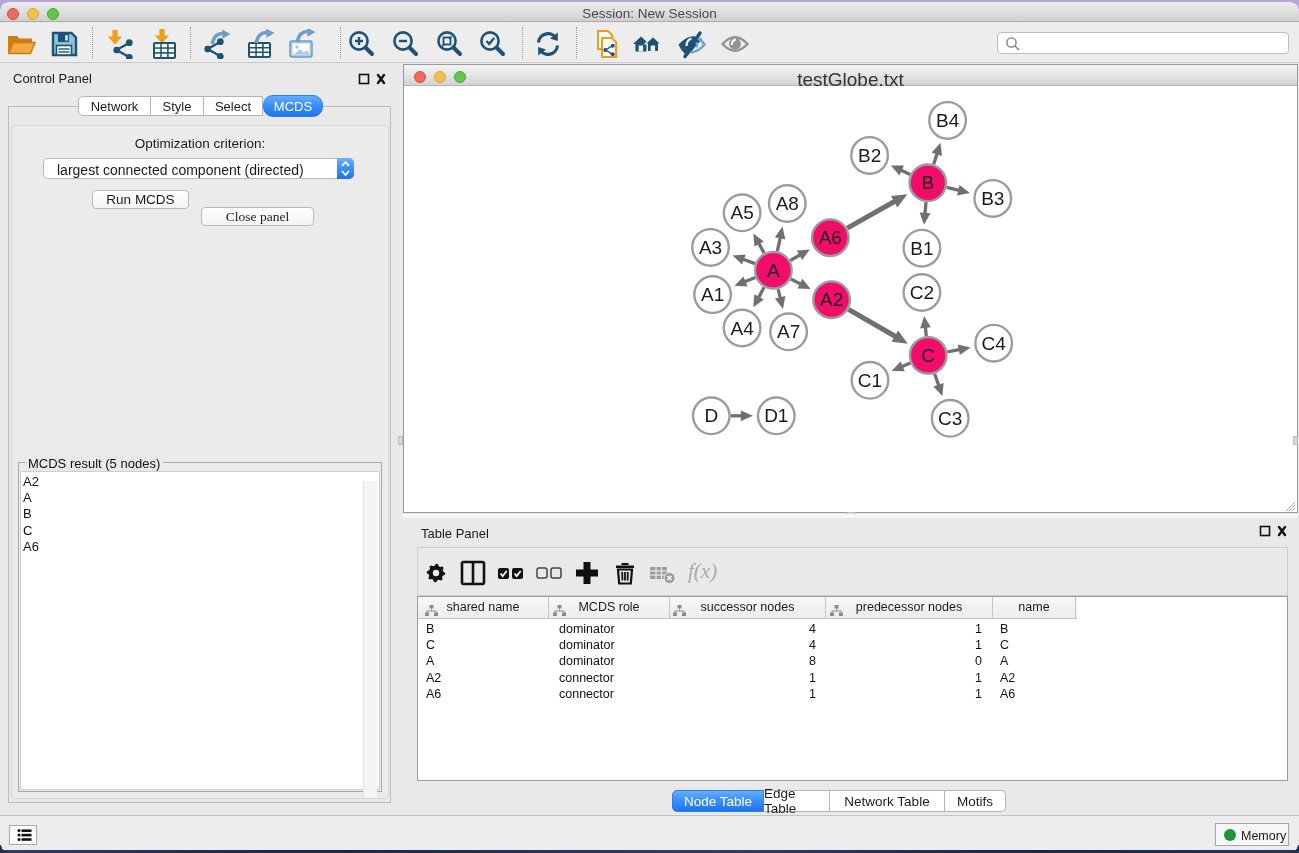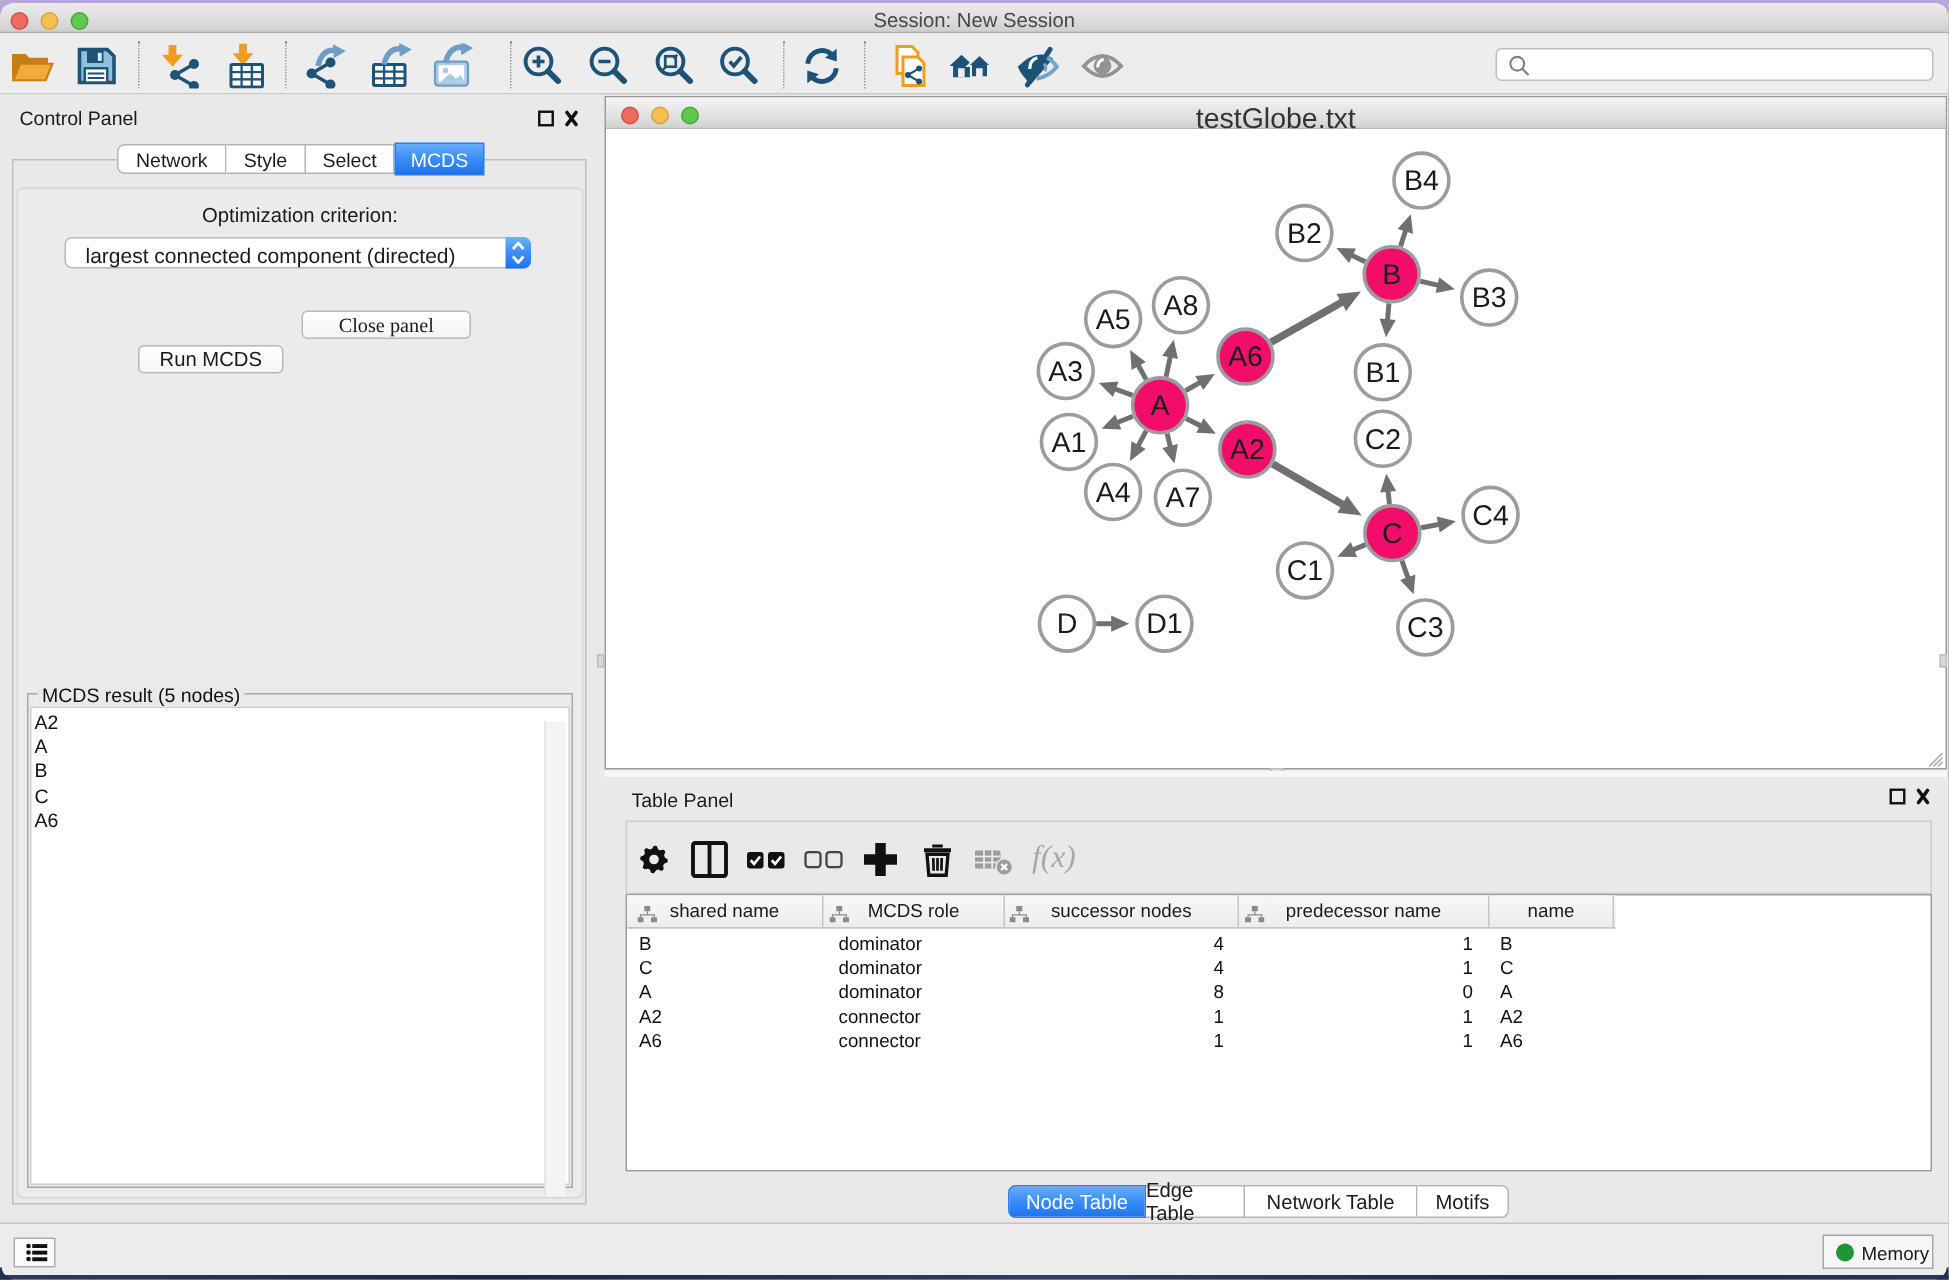--- a/index.html
+++ b/index.html
@@ -32,21 +32,21 @@
 #cp-box { position:absolute; left:8px; top:43px; width:383px; height:697px;
   border:1px solid #bdbdbd; background:#e9e9e9; }
 #cp-inner { position:absolute; left:11px; top:62px; width:378px; height:674px;
   border:1px solid #d6d6d6; border-radius:4px; background:#ebebeb; }
 .tabs { position:absolute; display:flex; }
 .tab { font-size:13px; color:#1c1c1c; background:#fff; border:1px solid #b4b4b4;
   border-left:none; display:flex; align-items:center; justify-content:center; }
 .tab.first { border-left:1px solid #b4b4b4; border-radius:5px 0 0 5px; }
 .tab.last { border-radius:0 5px 5px 0; }
 .tab.sel { background:linear-gradient(180deg,#66aefd,#3d90f8 45%,#1e74f0);
-  color:#fff; border-color:#2a7df0; border-radius:0; position:relative; top:-1px; height:22px;
+  color:#fff; border-color:#2a7df0; border-radius:10px; position:relative; top:-1px; height:22px;
   border-left:1px solid #2a7df0 !important; }
 #opt-label { position:absolute; left:0; width:400px; top:73px; text-align:center;
   font-size:13.5px; color:#1a1a1a; }
 #dropdown { position:absolute; left:43px; top:95px; width:311px; height:21px;
   background:#fff; border:1px solid #b9b9b9; border-radius:5px; }
 #dropdown .txt { position:absolute; left:13px; top:2.5px; font-size:14px; color:#1a1a1a; }
 #dropdown .step { position:absolute; right:-1px; top:-1px; width:17px; height:21px;
   background:linear-gradient(180deg,#6cb1fd,#3f92f9 45%,#1b72ef);
   border-radius:0 5px 5px 0; }
 .btn { position:absolute; height:19px; background:linear-gradient(180deg,#ffffff,#f4f4f4);
@@ -264,21 +264,21 @@
   <div id="opt-label">Optimization criterion:</div>
   <div id="dropdown">
     <div class="txt">largest connected component (directed)</div>
     <div class="step">
       <svg width="17" height="21" viewBox="0 0 17 21">
         <path d="M5 8 L8.5 4 L12 8" fill="none" stroke="#fff" stroke-width="1.8" stroke-linejoin="round"></path>
         <path d="M5 13 L8.5 17 L12 13" fill="none" stroke="#fff" stroke-width="1.8" stroke-linejoin="round"></path>
       </svg>
     </div>
   </div>
-  <div class="btn" style="left:92px; top:127px; width:97px;margin-top:40px;">Run MCDS</div>
+  <div class="btn" style="left:92px; top:127px; width:97px;">Run MCDS</div>
   <div class="btn" style="left:201px; top:144px; width:113px;font-family:Liberation Serif, serif;">Close panel</div>
   <div id="fieldset">
     <div id="fs-legend">MCDS result (5 nodes)</div>
     <div id="fs-list">A2<br>A<br>B<br>C<br>A6
       <div id="fs-scroll"></div>
     </div>
   </div>
 </div>
 
 <div id="netwin">
@@ -450,21 +450,21 @@
             </svg></div>
       <div class="hcell" style="left:252px;width:156px;">successor nodes</div>
       <div class="hico" style="left:254.5px;"><svg width="13" height="11" viewBox="0 0 13 11">
               <g fill="#8a8a8a">
                 <rect x="4.5" y="0" width="4" height="3.5"></rect>
                 <rect x="0" y="7.5" width="4" height="3.5"></rect>
                 <rect x="9" y="7.5" width="4" height="3.5"></rect>
                 <path d="M6.2 3.5 h0.8 v2 h-0.8 z M1.6 5.5 h10 v0.9 h-10 z M1.6 5.5 h0.8 v2 h-0.8 z M10.8 5.5 h0.8 v2 h-0.8 z"></path>
               </g>
             </svg></div>
-      <div class="hcell" style="left:408px;width:167px;">predecessor name</div>
+      <div class="hcell" style="left:408px;width:167px;">predecessor nodes</div>
       <div class="hico" style="left:412px;"><svg width="13" height="11" viewBox="0 0 13 11">
               <g fill="#8a8a8a">
                 <rect x="4.5" y="0" width="4" height="3.5"></rect>
                 <rect x="0" y="7.5" width="4" height="3.5"></rect>
                 <rect x="9" y="7.5" width="4" height="3.5"></rect>
                 <path d="M6.2 3.5 h0.8 v2 h-0.8 z M1.6 5.5 h10 v0.9 h-10 z M1.6 5.5 h0.8 v2 h-0.8 z M10.8 5.5 h0.8 v2 h-0.8 z"></path>
               </g>
             </svg></div>
       <div class="hcell" style="left:575px;width:83px;">name</div>
     </div>

